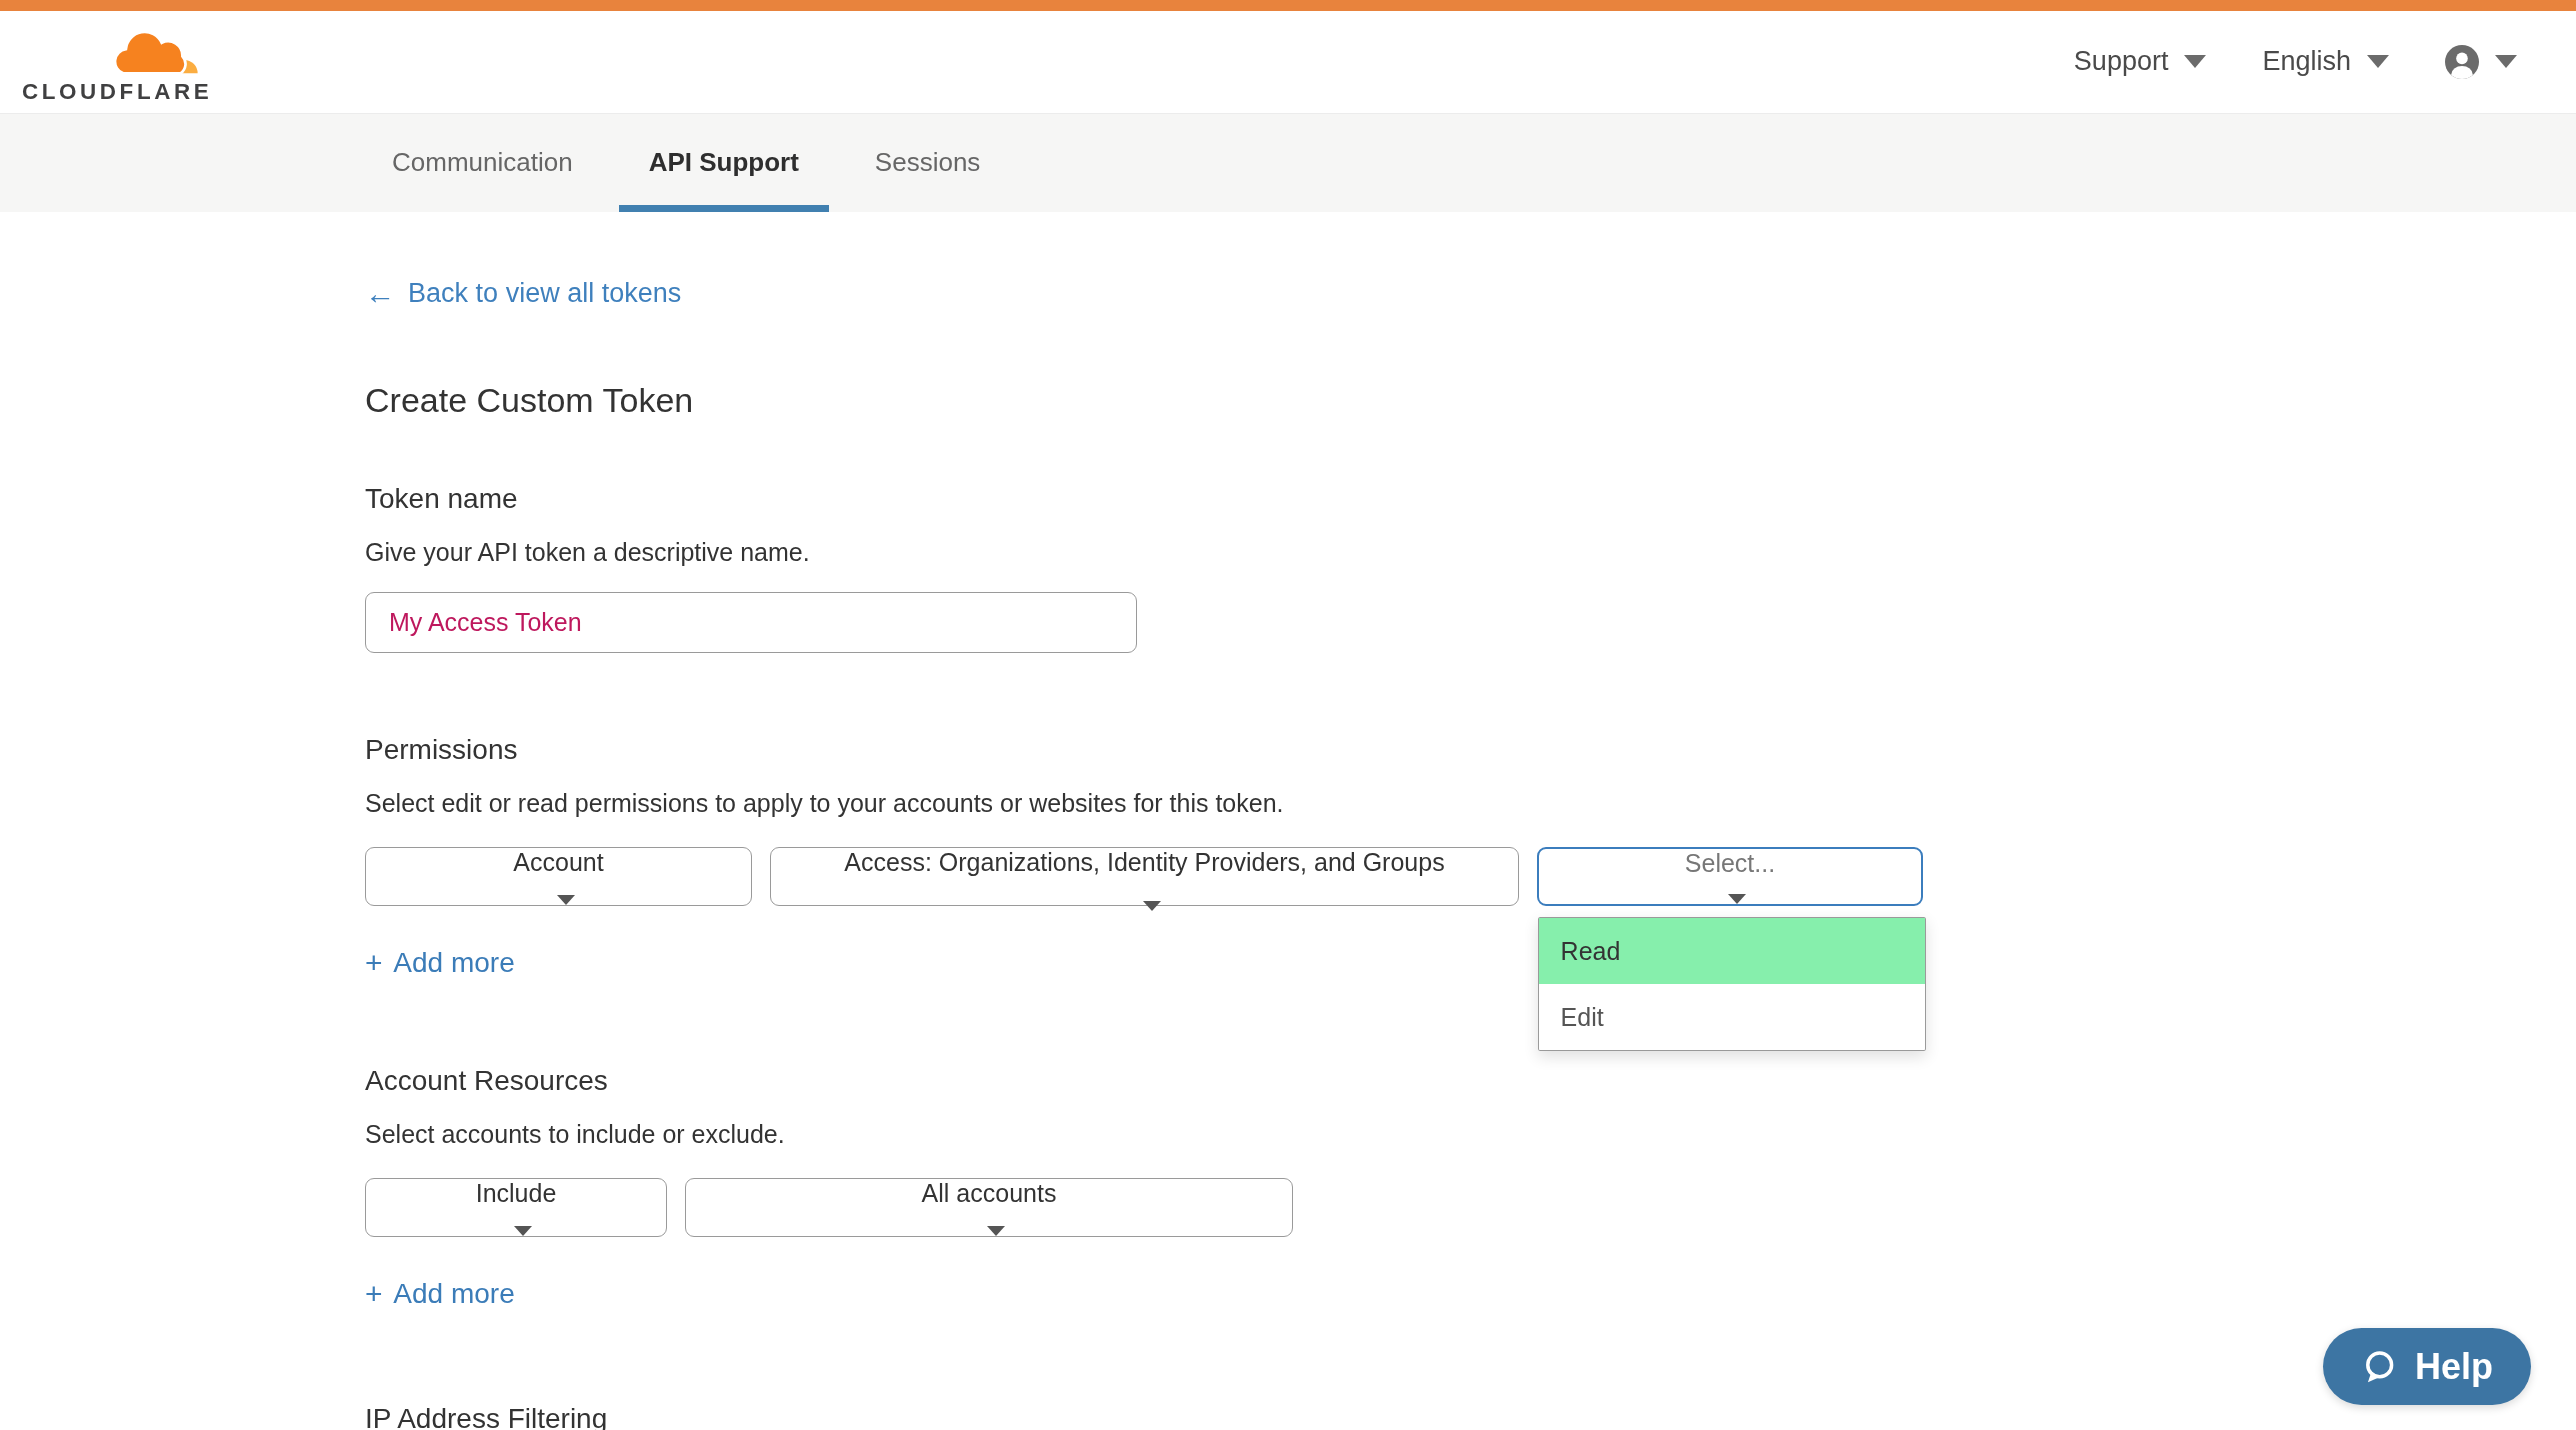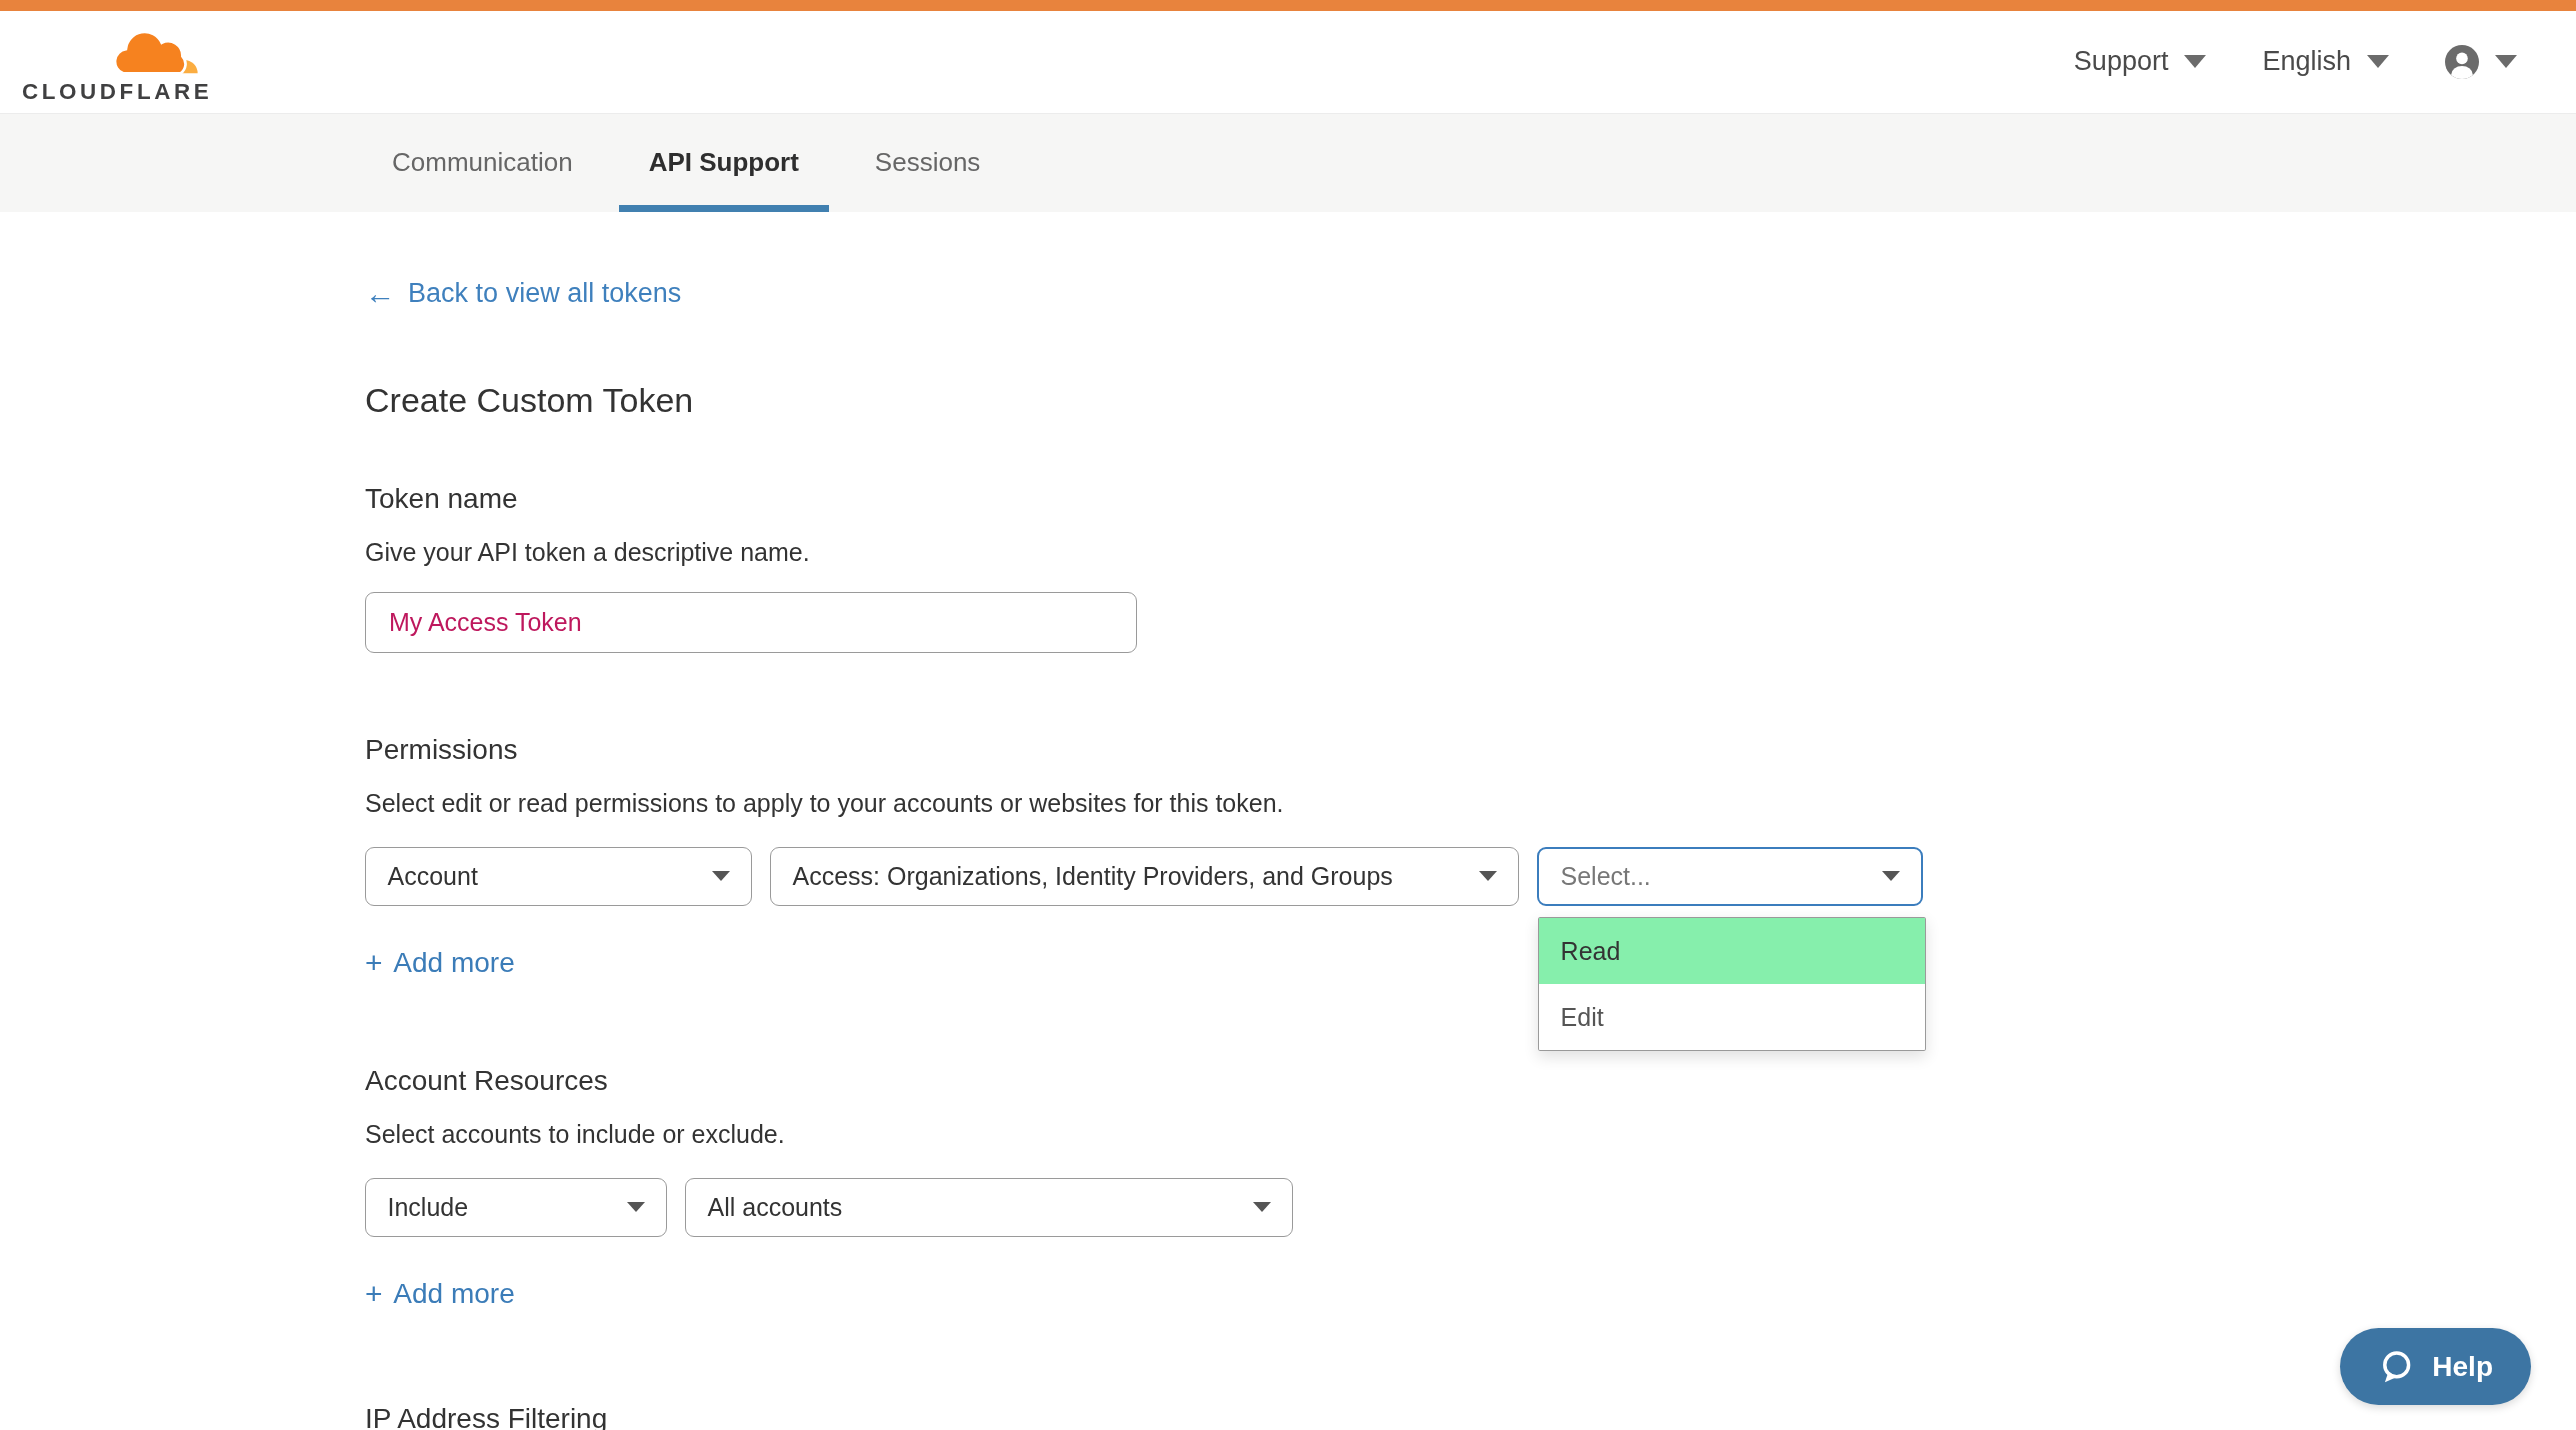--- a/index.html
+++ b/index.html
@@ -77,20 +77,21 @@
   .sec-ip { margin-top: 93px; }
 
   .row { display: flex; gap: 18px; margin-top: 29px; }
 
   .select-box {
     height: 59px; background: #fff;
     border: 1.8px solid #9a9a9a; border-radius: 9px;
     display: flex; align-items: center; justify-content: space-between;
     padding: 0 21.5px; font-size: 25px; color: #333; cursor: pointer;
     position: relative;
+    flex-direction: column;
   }
   .select-caret {
     width: 0; height: 0; flex: none; margin-left: 14.4px;
     border-left: 9px solid transparent; border-right: 9px solid transparent;
     border-top: 10.8px solid #555;
   }
   .w-type { width: 387px; }
   .w-group { width: 749px; gap: 24px; }
   .w-access { width: 386px; }
   .w-mode { width: 302px; }
@@ -118,21 +119,21 @@
   }
   .plus-glyph { font-size: 30px; line-height: 1; }
   .text-input::placeholder { color: #b3b3b3; }
 
   
   .help-btn {
     position: fixed; right: 45px; bottom: 25px;
     height: 77px; padding: 0 38px;
     background: #3d75a3; border-radius: 39px;
     display: flex; align-items: center; gap: 18px;
-    color: #fff; font-size: 28px; font-weight: 700; cursor: pointer;
+    color: #fff; font-size: 36px; font-weight: 700; cursor: pointer;
     box-shadow: 0 2.7px 9px rgba(0,0,0,0.15);
   }
   .help-bubble { width: 36px; height: 36px; display: block; }
 </style>
 </head>
 <body>
 
 <div class="topbar"></div>
 
 <header class="header">

